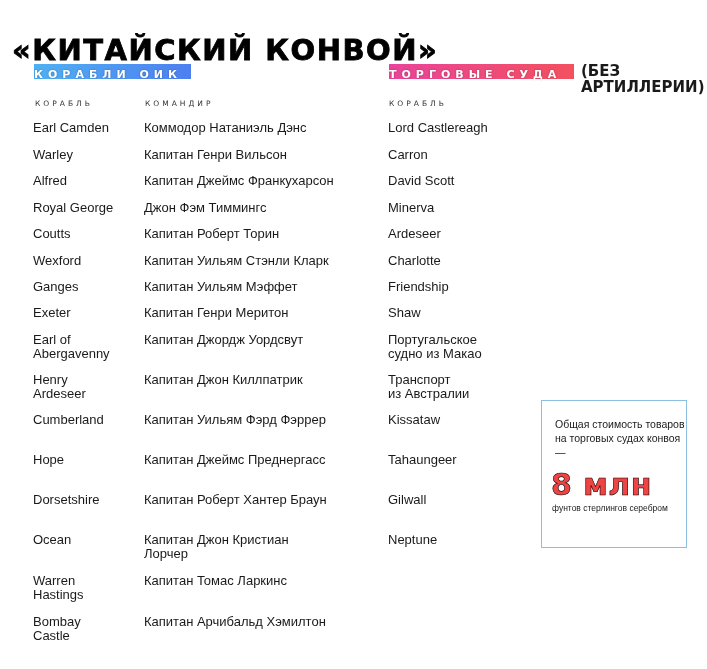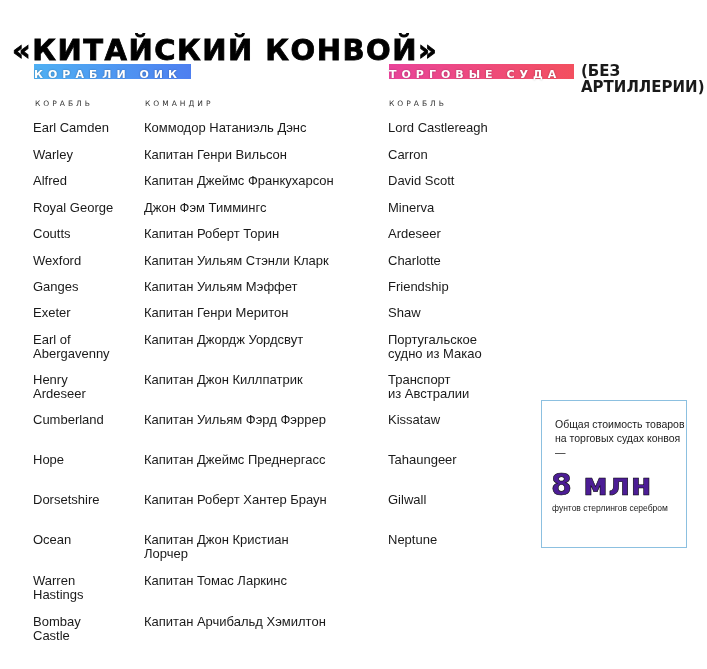--- a/index.html
+++ b/index.html
@@ -15,21 +15,21 @@
     .badge-pink { left: 389px; top: 64px; width: 185px; background: linear-gradient(90deg, #e9449a 0%, #f3505f 100%); }
     .badge-note { position: absolute; left: 581px; top: 63px; font-size: 9.5px; font-weight: bold; line-height: 11px; color: #111; font-family: "DejaVu Sans", sans-serif; }
 
     .col-head { position: absolute; top: 99px; font-size: 7.5px; letter-spacing: 3px; color: #333; font-family: "DejaVu Sans", sans-serif; }
 
     .cell { position: absolute; font-size: 13px; line-height: 14px; color: #1a1a1a; }
     .cell.multi { white-space: pre-line; }
 
     .info-box { position: absolute; left: 541px; top: 400px; width: 146px; height: 148px; border: 1px solid #8cc0e0; padding: 0 10px; }
     .info-text { position: absolute; left: 13px; top: 16px; font-size: 10.5px; line-height: 14px; color: #1a1a1a; width: 130px; }
-    .info-big { position: absolute; left: 9px; top: 66px; font-size: 30px; font-weight: 900; color: #4c1d95; font-family: "DejaVu Sans", sans-serif; letter-spacing: 0.5px; -webkit-text-stroke: 0.6px #000; }
+    .info-big { position: absolute; left: 9px; top: 66px; font-size: 30px; font-weight: 900; color: #ef4444; font-family: "DejaVu Sans", sans-serif; letter-spacing: 0.5px; -webkit-text-stroke: 0.6px #000; }
     .info-small { position: absolute; left: 10px; top: 102px; font-size: 8.5px; line-height: 11px; color: #222; width: 120px; }
   </style>
 </head>
 <body>
 
 <div class="title-row">
   <span class="title-main">«КИТАЙСКИЙ КОНВОЙ»</span>
 </div>
 
 <div class="badge badge-blue">КОРАБЛИ ОИК</div>

